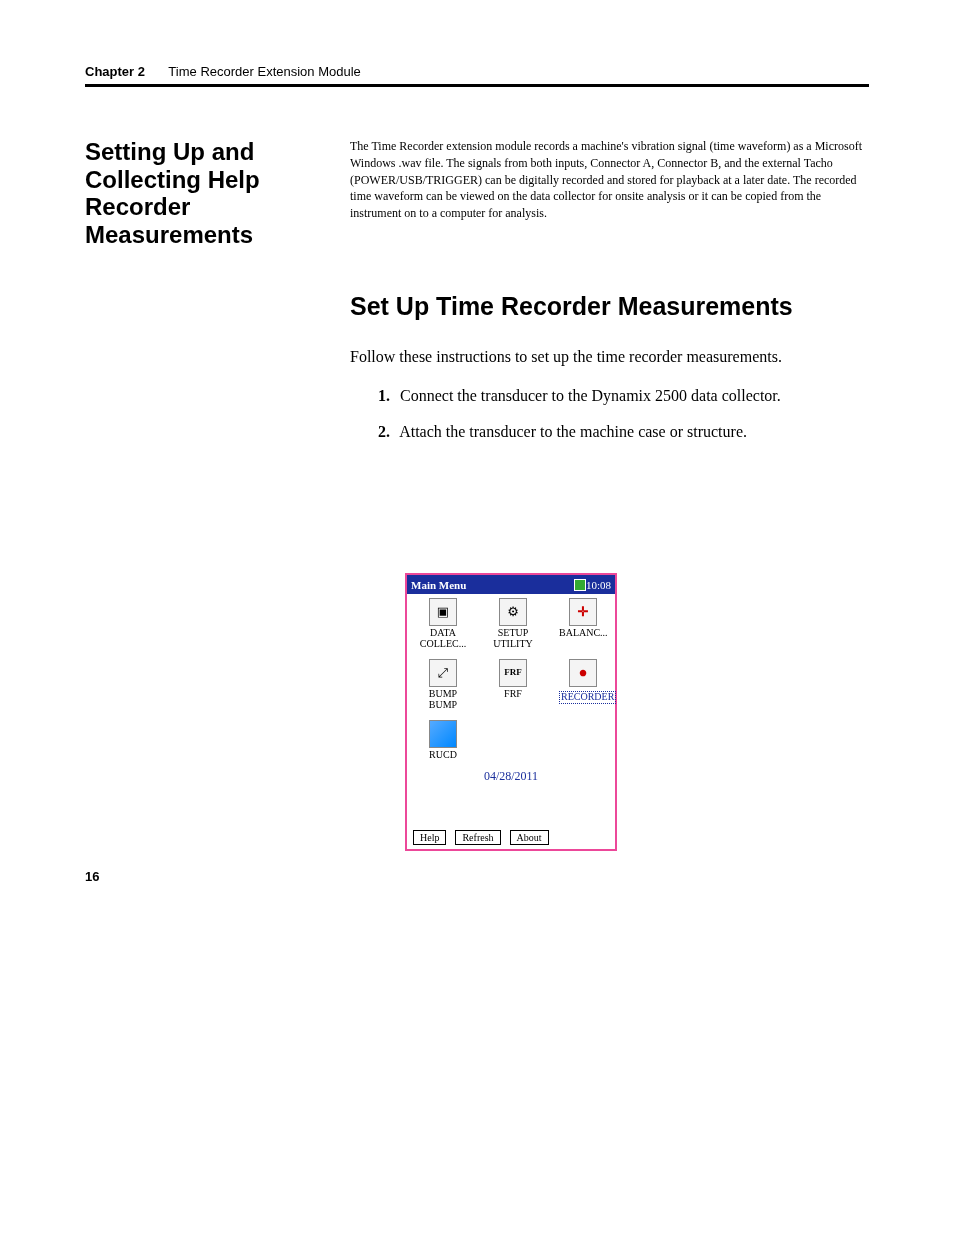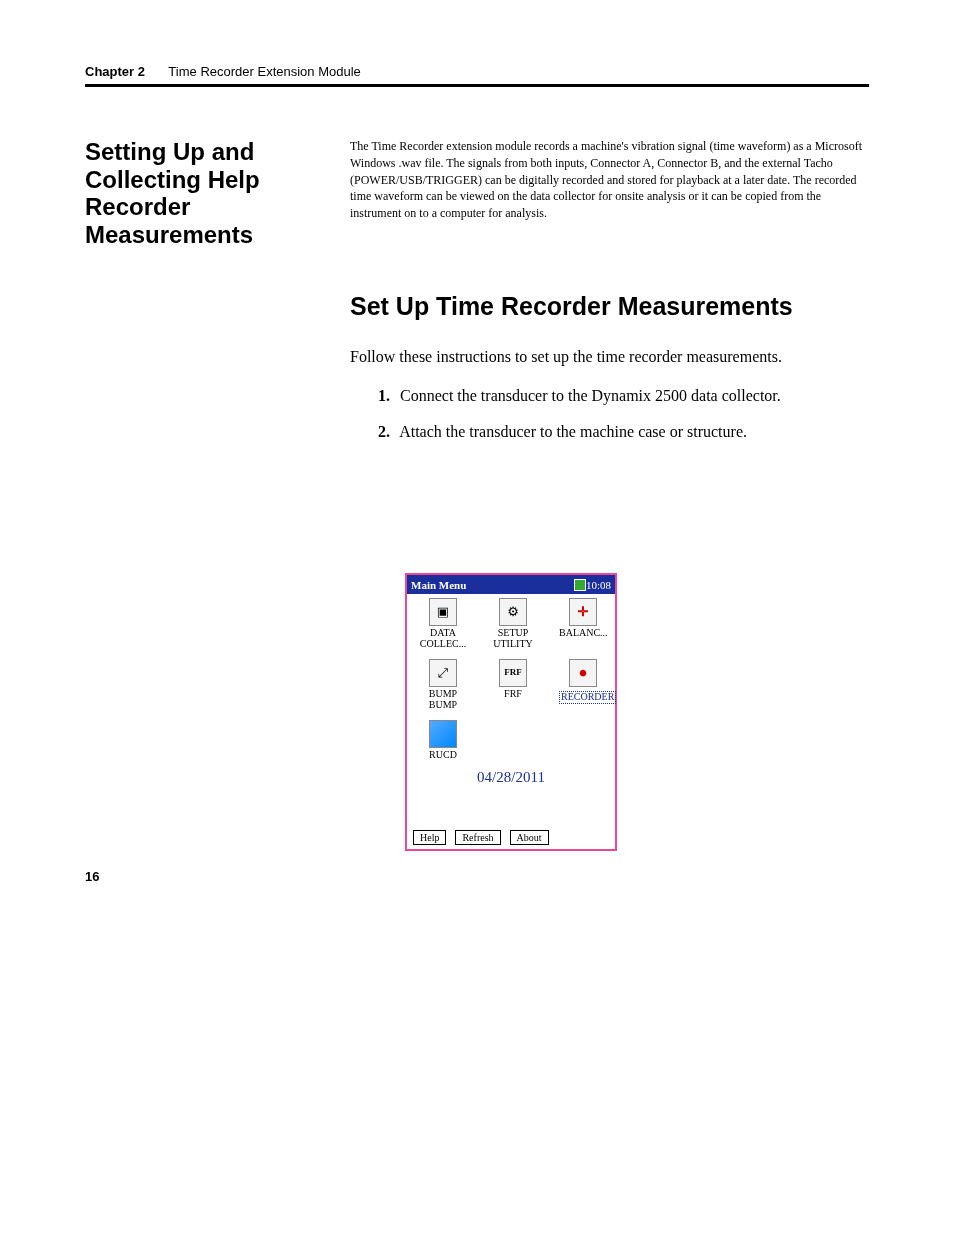--- a/index.html
+++ b/index.html
@@ -160,21 +160,21 @@
   .selected-label {
     color: #1a2e9c;
     border: 1px dotted #1a2e9c;
     padding: 0 1px;
     display: inline-block;
     margin-top: 2px;
   }
   .datebar {
     text-align: center;
     color: #1a2e9c;
-    font-size: 15px;
+    font-size: 12px;
     margin-top: -2px;
   }
   .softkeys {
     position: absolute;
     bottom: 4px;
     left: 6px;
     display: flex;
     gap: 9px;
   }
   .softkey {

